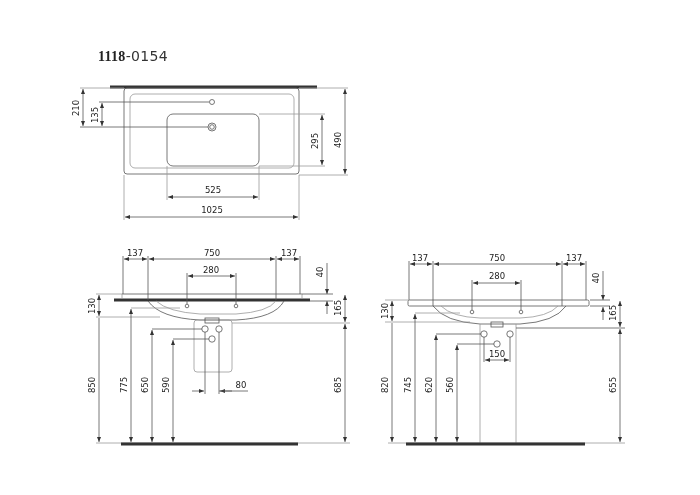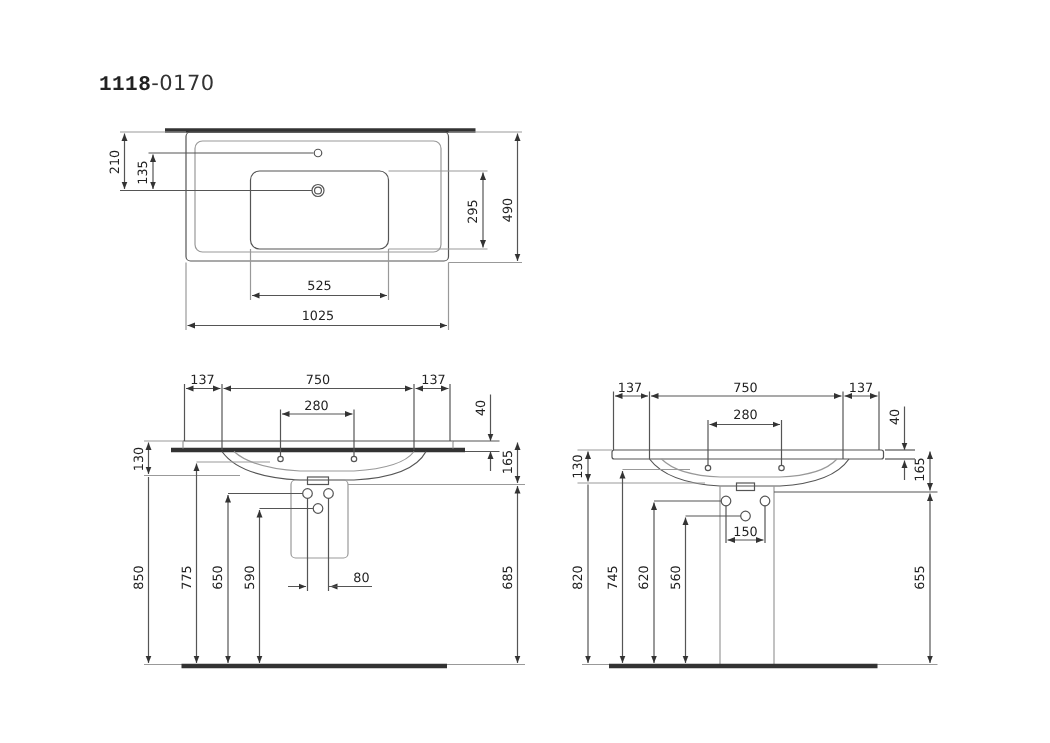--- a/index.html
+++ b/index.html
@@ -1,30 +1,30 @@
 <!DOCTYPE html>
 <html><head>
   <meta charset="utf-8">
   <style>
     html, body { margin: 0; padding: 0; background: #ffffff; }
     body { width: 700px; height: 495px; position: relative; overflow: hidden; font-family: "DejaVu Sans", sans-serif; }
     .title { position: absolute; left: 66px; top: 48px; font-size: 14px; color: #222; letter-spacing: 0.3px; }
-    .title .code { font-family: Liberation Mono, monospace; font-weight: bold; }
+    .title .code { font-family: Liberation Serif, serif; font-weight: bold; margin-left: 32px; }
     .title .sub { font-family: "DejaVu Sans", sans-serif; color: #333; }
     svg { position: absolute; left: 0; top: 0; }
     .dim { font-family: "DejaVu Sans", sans-serif; font-size: 8.5px; fill: #222; }
     .ln { stroke: #555; stroke-width: 0.8; fill: none; }
     .lnl { stroke: #999; stroke-width: 0.8; fill: none; }
     .thick { stroke: #333; stroke-width: 3; }
   </style>
 </head>
 <body>
 
 <div class="title">
-  <span class="code">1118</span><span class="sub">-</span><span class="sub">0170</span>
+  <span class="code">1118</span><span class="sub">-</span><span class="sub">0154</span>
 </div>
 
 <svg width="700" height="495" viewBox="0 0 700 495" xmlns="http://www.w3.org/2000/svg">
   <defs>
     <marker id="ar" markerWidth="6" markerHeight="6" refX="5" refY="3" orient="auto-start-reverse" markerUnits="userSpaceOnUse">
       <path d="M0,1 L5,3 L0,5 Z" fill="#333"></path>
     </marker>
   </defs>
 
   <g>

